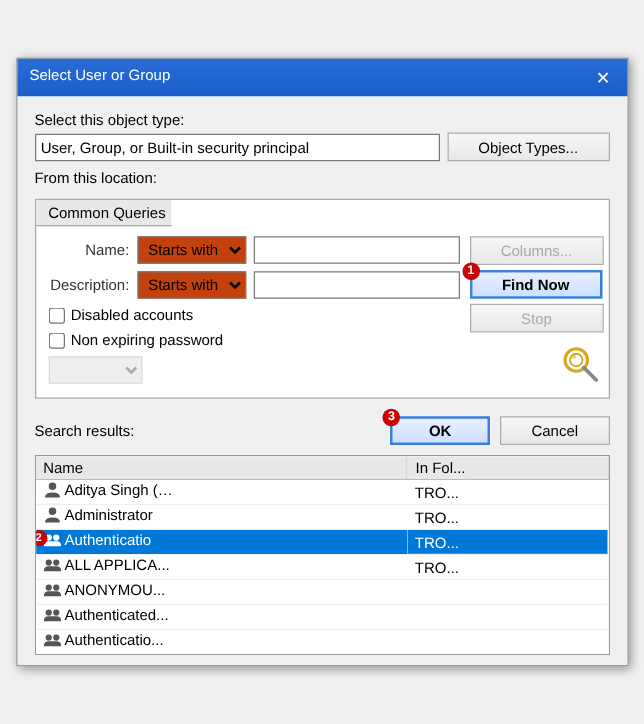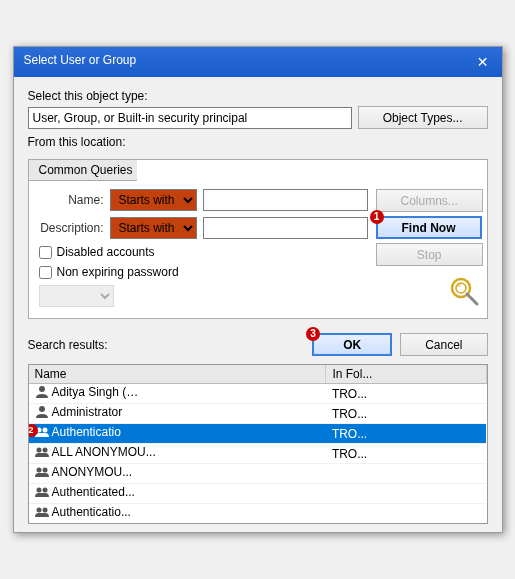--- a/index.html
+++ b/index.html
@@ -390,21 +390,21 @@
               </span></td>
             <td>TRO...</td>
           </tr>
           <tr>
             <td style="position: relative;"><span style="display:inline-flex;align-items:center;">
                 <svg width="14" height="14" viewBox="0 0 14 14" style="vertical-align:middle;margin-right:3px;flex-shrink:0">
       <circle cx="4" cy="5" r="2.5" fill="#555"></circle>
       <circle cx="10" cy="5" r="2.5" fill="#555"></circle>
       <path d="M0 12 Q0 8 4 8 Q7 8 7 8 Q7 8 10 8 Q14 8 14 12" fill="#555"></path>
     </svg>
-                <span>ALL ANONYMOU...</span>
+                <span>ALL APPLICA...</span>
               </span></td>
             <td>TRO...</td>
           </tr>
           <tr>
             <td style="position: relative;"><span style="display:inline-flex;align-items:center;">
                 <svg width="14" height="14" viewBox="0 0 14 14" style="vertical-align:middle;margin-right:3px;flex-shrink:0">
       <circle cx="4" cy="5" r="2.5" fill="#555"></circle>
       <circle cx="10" cy="5" r="2.5" fill="#555"></circle>
       <path d="M0 12 Q0 8 4 8 Q7 8 7 8 Q7 8 10 8 Q14 8 14 12" fill="#555"></path>
     </svg>

